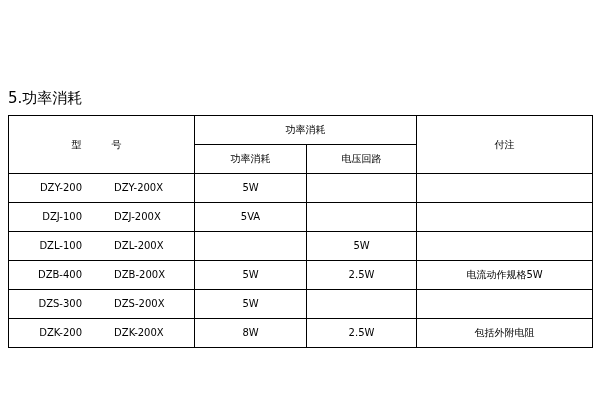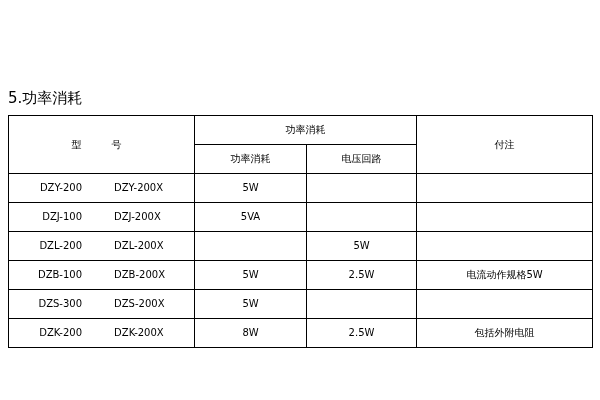--- a/index.html
+++ b/index.html
@@ -118,32 +118,32 @@
               <span>DZJ-200X</span>
             </div>
           </td>
           <td>5VA</td>
           <td></td>
           <td></td>
         </tr>
         <tr>
           <td>
             <div class="model-cell">
-              <span>DZL-200</span>
+              <span>DZL-100</span>
               <span>DZL-200X</span>
             </div>
           </td>
           <td></td>
           <td>5W</td>
           <td></td>
         </tr>
         <tr>
           <td>
             <div class="model-cell">
-              <span>DZB-100</span>
+              <span>DZB-400</span>
               <span>DZB-200X</span>
             </div>
           </td>
           <td>5W</td>
           <td>2.5W</td>
           <td>电流动作规格5W</td>
         </tr>
         <tr>
           <td>
             <div class="model-cell">

